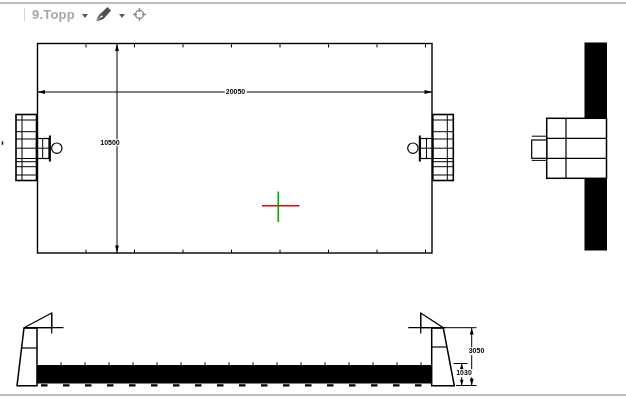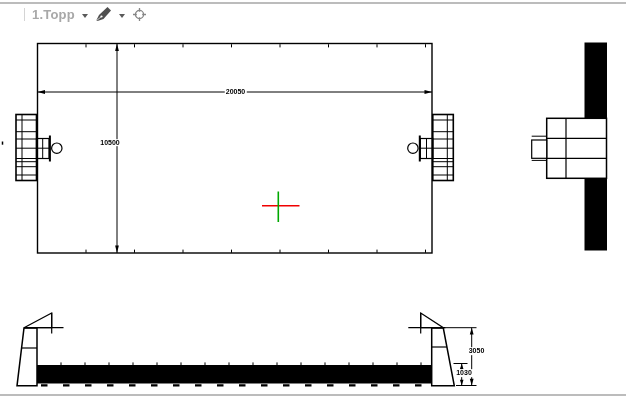--- a/index.html
+++ b/index.html
@@ -23,21 +23,21 @@
 <body>
 
 <div class="stage">
 
   <div class="border-line border-top"></div>
   <div class="border-line border-bottom"></div>
 
   <div class="toolbar">
     <span class="toolbar-sep"></span>
     <button class="view-btn">
-      <span class="view-label">1.Topp</span>
+      <span class="view-label">9.Topp</span>
     </button>
     <span class="caret"></span>
     <button class="icon-btn">
       <svg width="17" height="16" viewBox="0 0 17 16">
         <polygon points="1,15 4,9 12.5,1 16,4.5 8.5,13 2.5,15" fill="#4f4f4f"></polygon>
         <circle cx="6.5" cy="10.5" r="1.1" fill="#ffffff"></circle>
         <line x1="1" y1="15" x2="6.5" y2="10.5" stroke="#ffffff" stroke-width="0.7"></line>
       </svg>
     </button>
     <span class="caret"></span>

